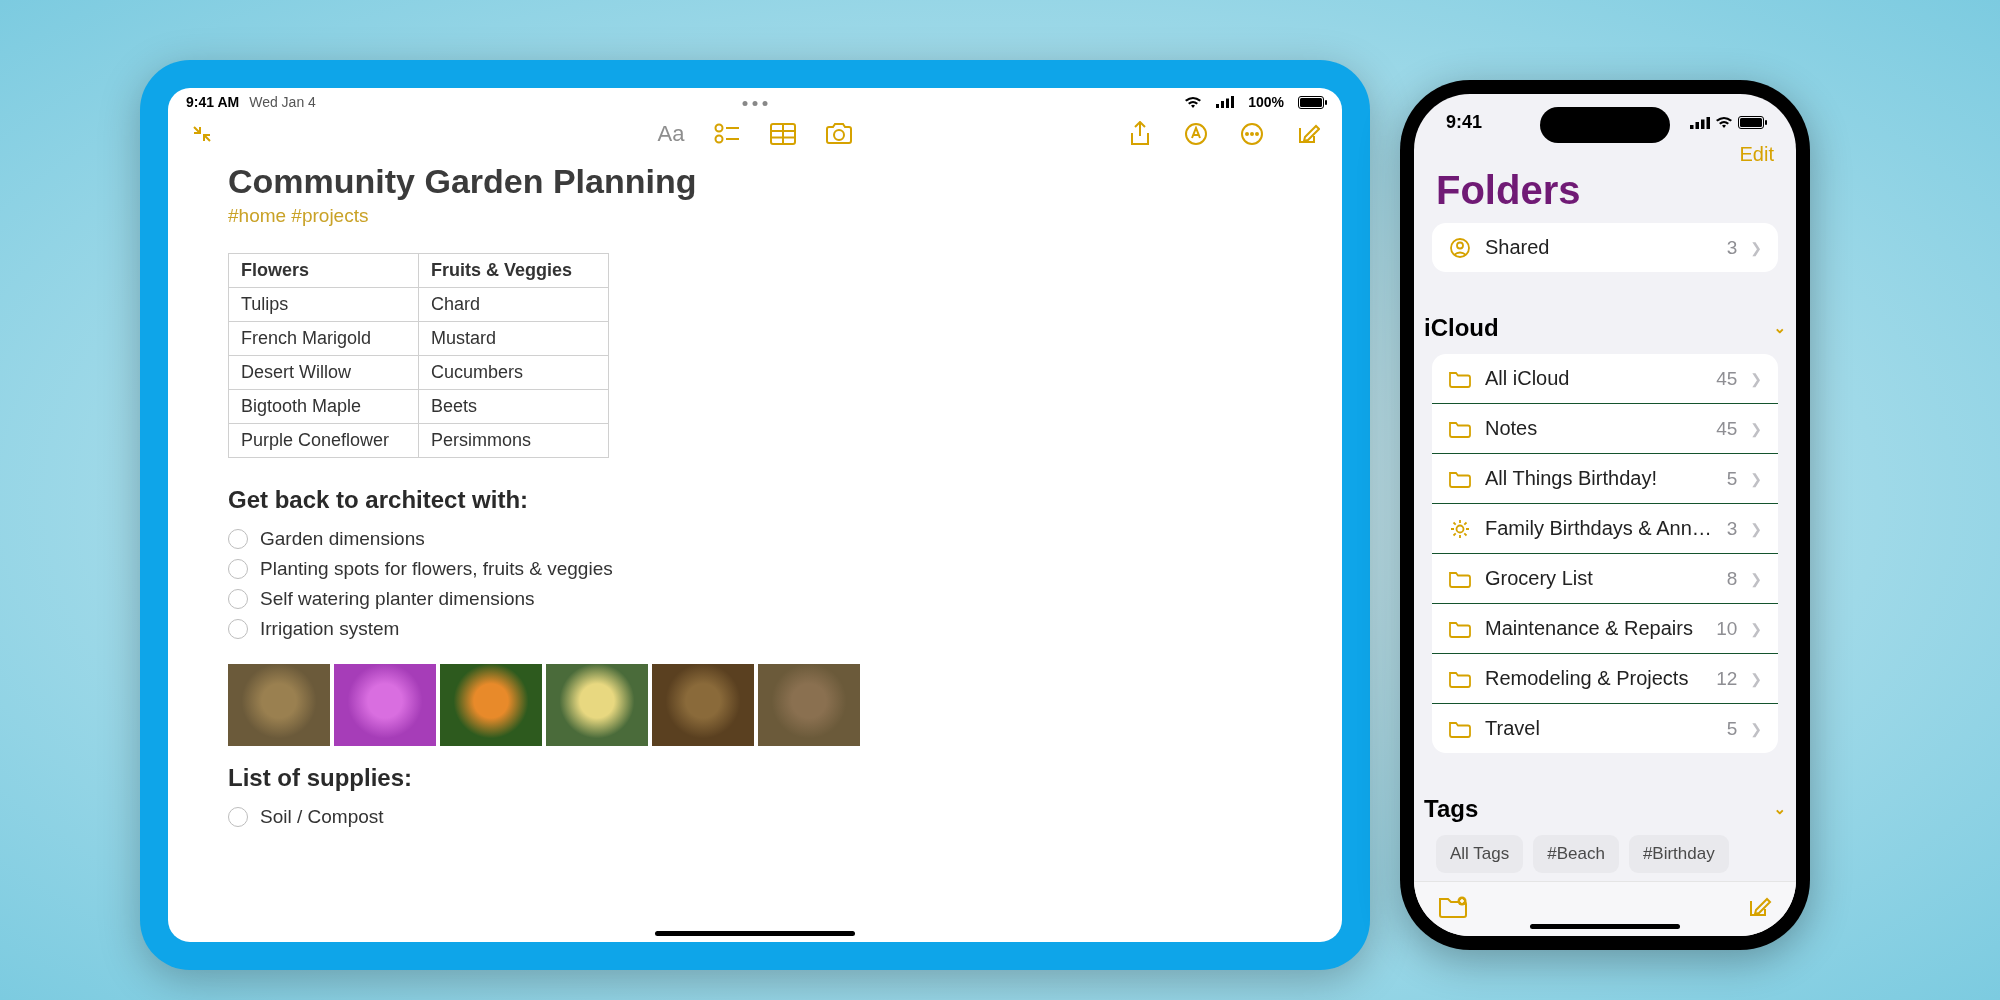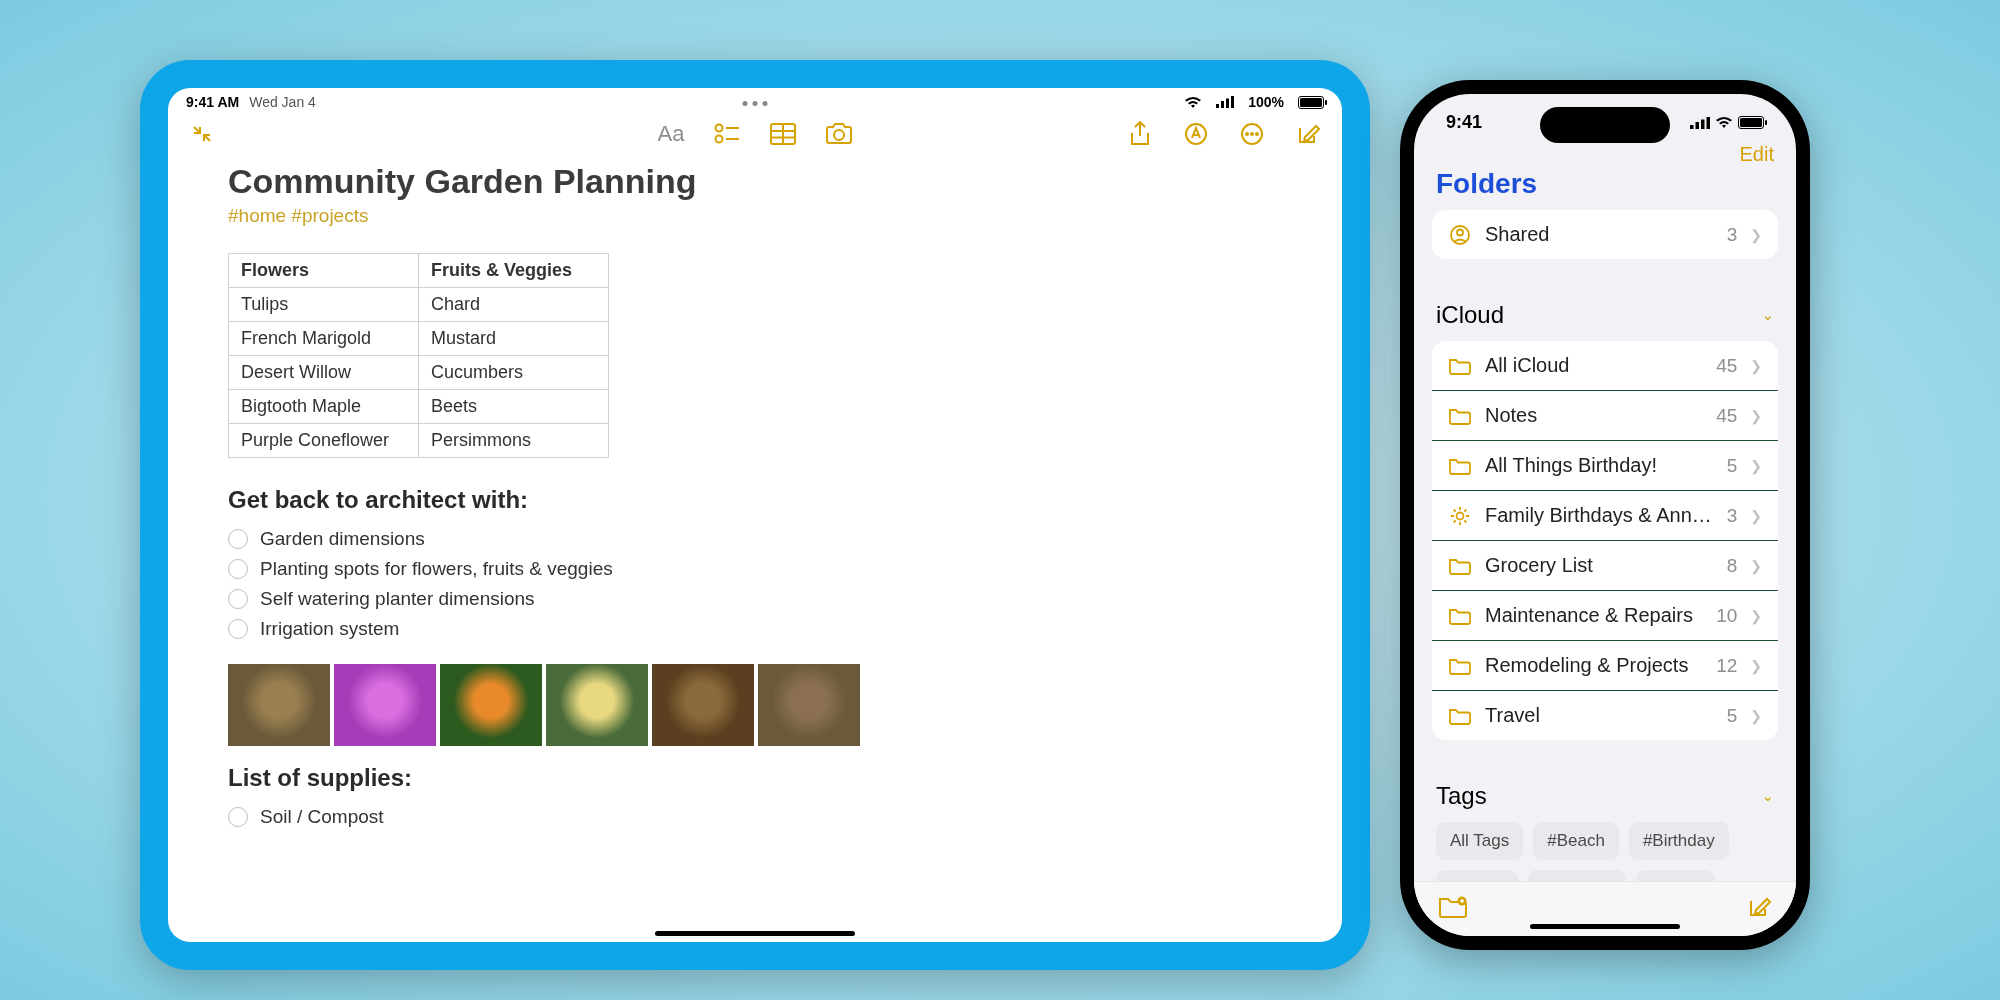--- a/index.html
+++ b/index.html
@@ -119,39 +119,39 @@
     width:130px; height:36px; background:#000; border-radius:20px;
     z-index:10;
   }
   .iphone-status {
     display:flex; justify-content:space-between; align-items:center;
     padding:18px 32px 0 32px; font-size:18px; font-weight:700;
   }
   .iphone-status .right { display:flex; gap:5px; align-items:center; }
   .nav-row { display:flex; justify-content:flex-end; padding:10px 22px 2px 22px; }
   .edit-btn { color:#d6a200; font-size:20px; }
-  .folders-title { font-size:28px; font-weight:800; padding:0 22px 10px 22px; color:#1d4ed8; }
+  .folders-title { font-size:40px; font-weight:800; padding:0 22px 10px 22px; color:#701a75; }
   .shared-card {
     margin:0 18px 16px 18px;
     background:#fff;
     border-radius:14px;
   }
   .list-row {
     display:flex; align-items:center; gap:13px;
     padding:13px 16px; font-size:20px; color:#222;
     position:relative;
   }
   .list-row + .list-row { border-top:1px solid #14532d; }
   .row-icon { width:24px; display:flex; justify-content:center; color:#d6a200; flex-shrink:0;}
   .row-label { flex:1; white-space:nowrap; overflow:hidden; text-overflow:ellipsis; }
   .row-count { color:#8e8e93; font-size:19px; }
   .row-chevron { color:#c0c0c5; font-size:14px; }
   .section-header {
     display:flex; justify-content:space-between; align-items:center;
-    padding:6px 22px; font-size:24px; font-weight:400; color:#000;margin-top:36px;
+    padding:6px 10px; font-size:24px; font-weight:700; color:#000;margin-top:36px;
   }
   .section-chevron { color:#d6a200; font-size:15px; }
   .icloud-list {
     margin:6px 18px 14px 18px; background:#fff; border-radius:14px;
   }
   .tags-wrap { padding:6px 22px; display:flex; flex-wrap:wrap; gap:10px; }
   .tag-chip {
     background:#e9e9ed; border-radius:9px; padding:9px 14px;
     font-size:17px; color:#4a4a4a;
   }

